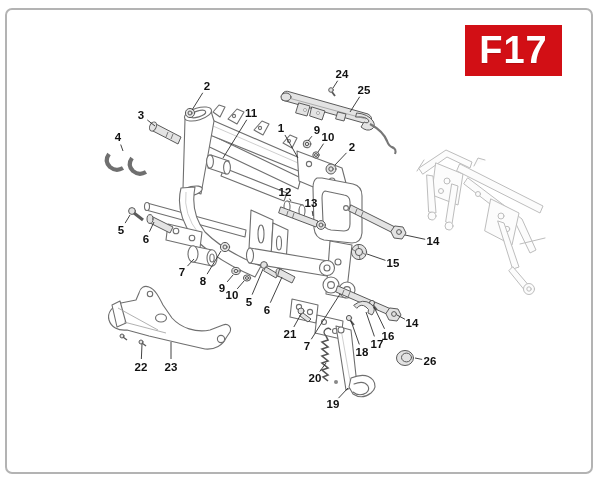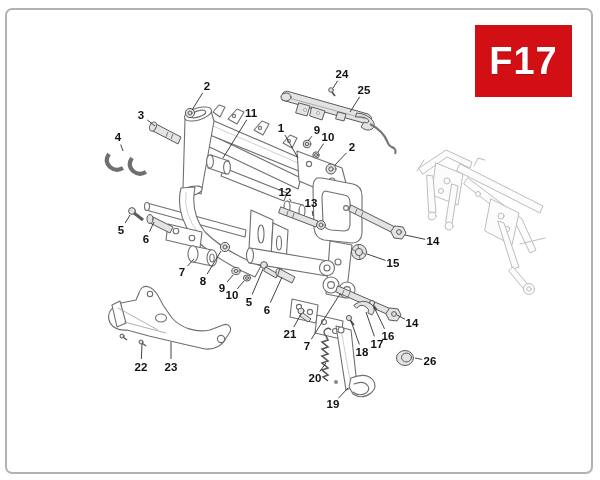--- a/index.html
+++ b/index.html
@@ -1,21 +1,21 @@
 <!DOCTYPE html>
 <html><head>
 <meta charset="utf-8">
 <style>
   html,body{margin:0;padding:0;width:600px;height:480px;background:#ffffff;overflow:hidden;
     font-family:"Liberation Sans",sans-serif;}
   .page{position:relative;width:600px;height:480px;background:#fff;}
   .page-border{position:absolute;left:5px;top:8px;width:588px;height:466px;box-sizing:border-box;
     border:2px solid #b3b3b3;border-radius:7px;background:#fff;}
   svg.diagram{position:absolute;left:0;top:0;width:600px;height:480px;}
-  .badge{position:absolute;left:475px;top:25px;width:97px;height:72px;display:flex;
+  .badge{position:absolute;left:465px;top:25px;width:97px;height:51px;display:flex;
     align-items:center;justify-content:center;font-weight:700;font-size:38px;letter-spacing:1px;
     color:#fff;text-shadow:0 1px 1px rgba(120,0,0,.35);}
   
   .fp{stroke:#6f6f6f;stroke-width:1.1;fill:#ffffff;stroke-linejoin:round;stroke-linecap:round;}
   .fl{stroke:#c9c9c9;stroke-width:.9;fill:none;}
   .fs{stroke:#5a5a5a;stroke-width:1;fill:#e3e3e3;stroke-linejoin:round;stroke-linecap:round;}
   .gh{stroke:#bdbdbd;stroke-width:1;fill:#fcfcfc;stroke-linejoin:round;stroke-linecap:round;}
   .callout-label{font:700 11.5px "Liberation Sans",sans-serif;fill:#111;}
   .callout-leader{stroke:#2e2e2e;stroke-width:.9;}
 </style>

